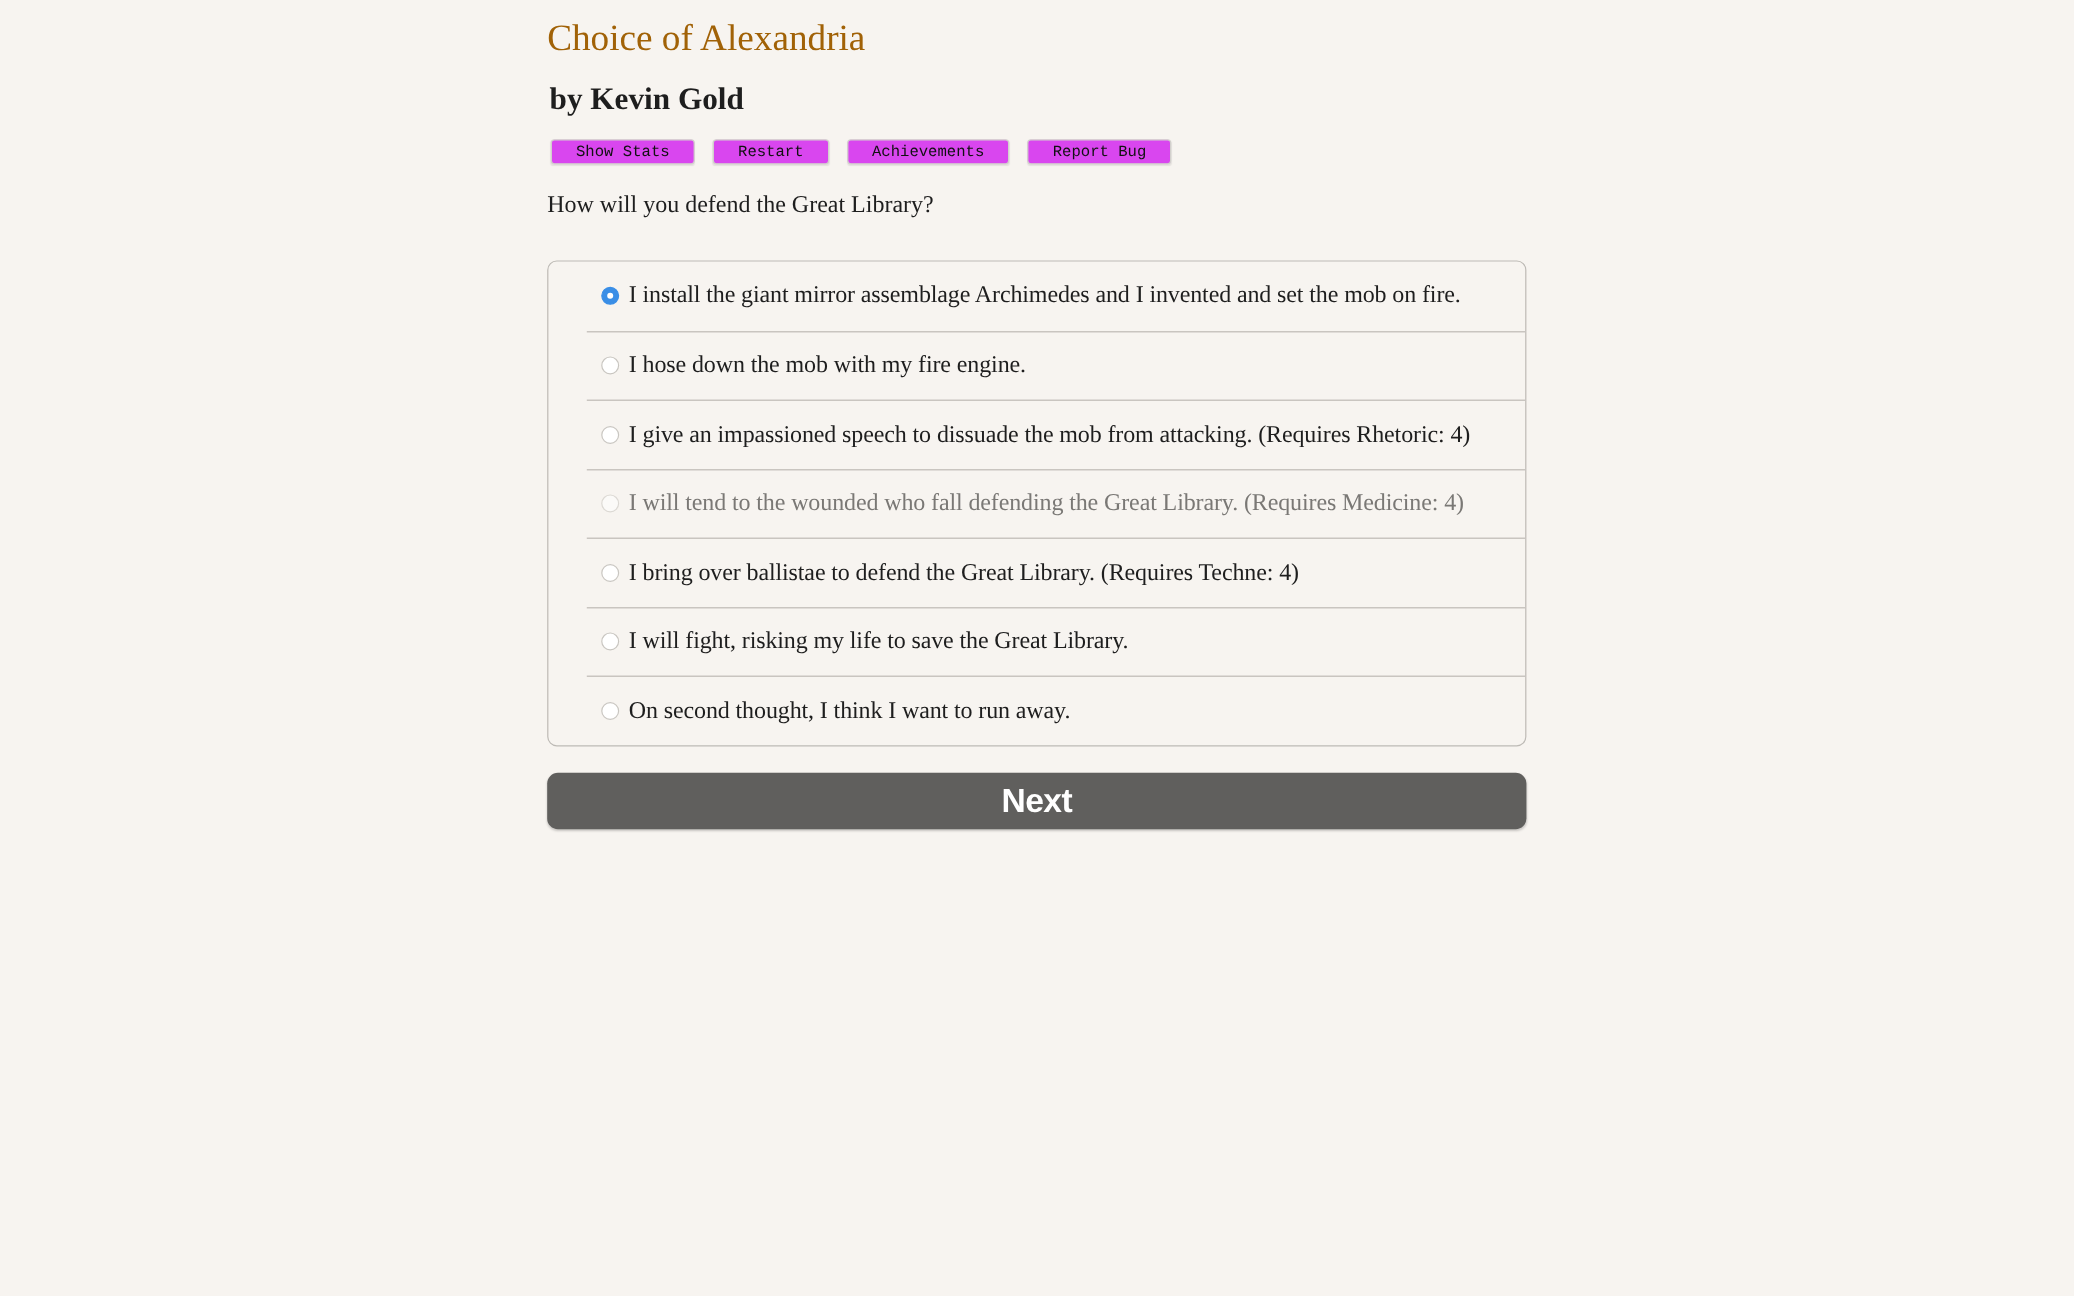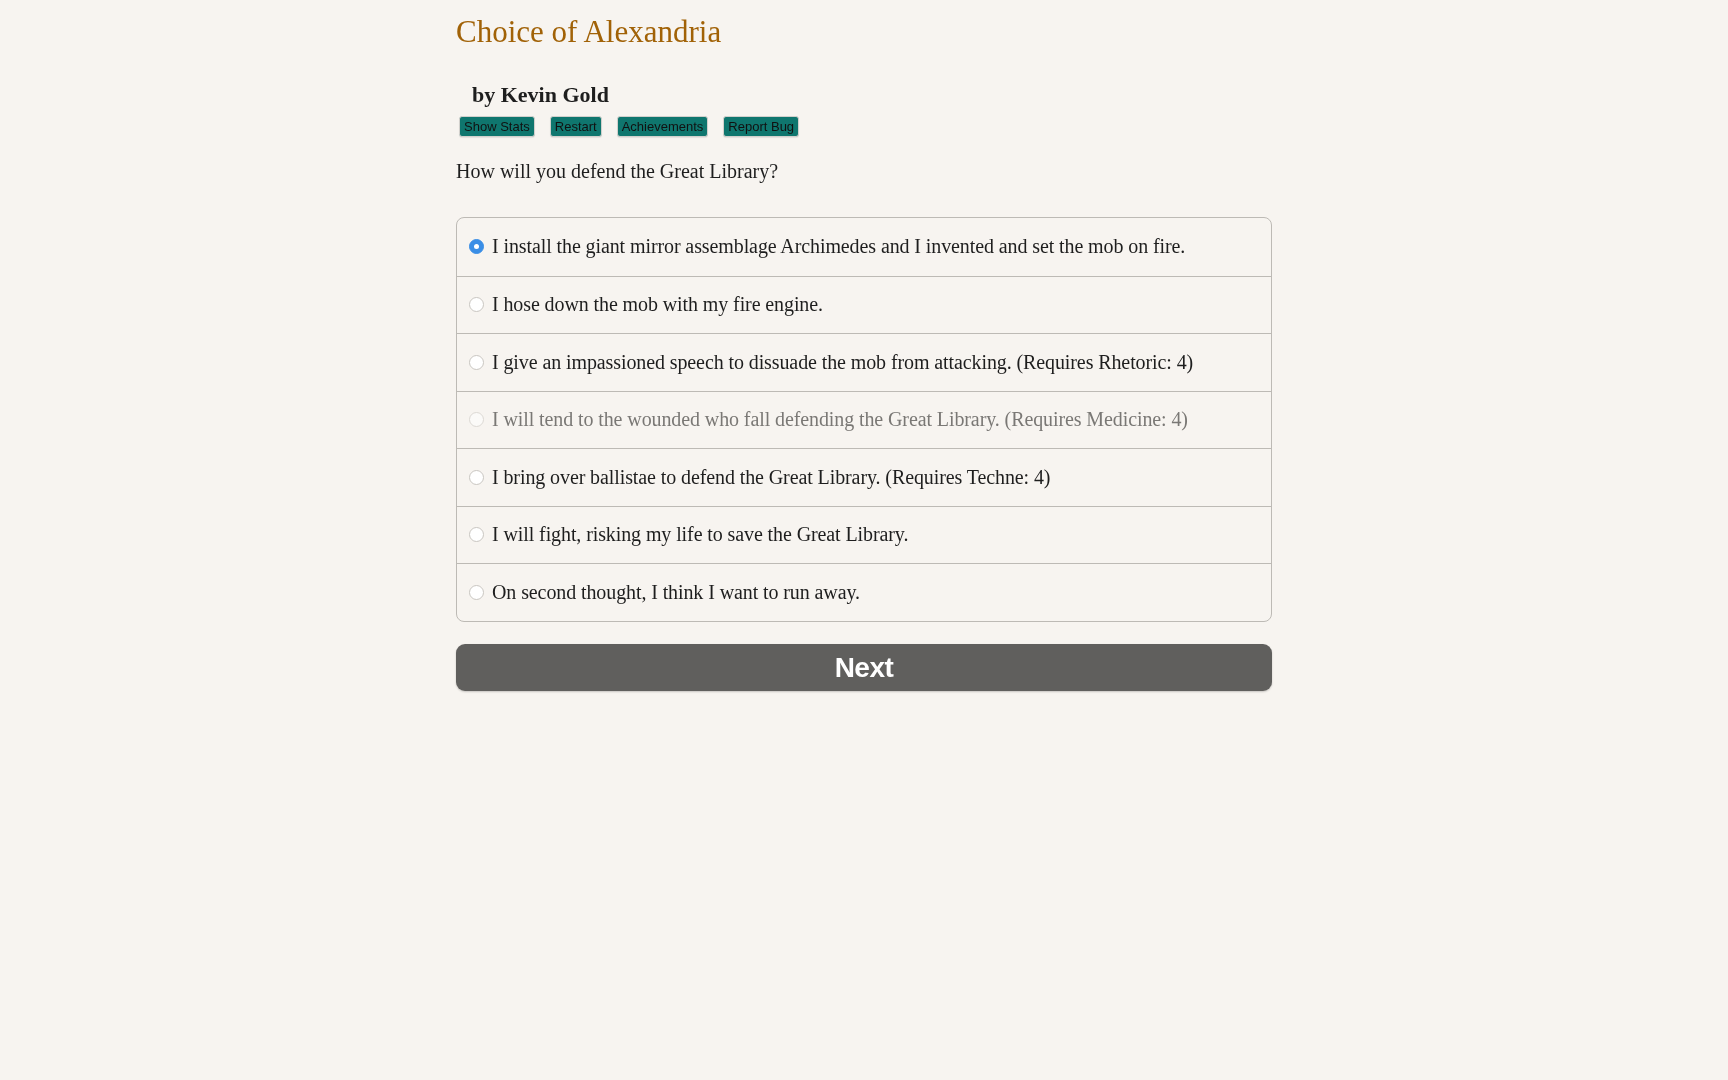--- a/index.html
+++ b/index.html
@@ -16,51 +16,52 @@
     left: 456px; top: 0;
     width: 816px;
   }
   .title {
     position: absolute; left: 0; top: 14px;
     font-size: 31px; font-weight: normal; margin: 0;
     color: #a16207; white-space: nowrap;
   }
   .author {
     position: absolute; left: 0; top: 66px;
-    font-size: 22px; margin: 16px; color: #1e1e1e; white-space: nowrap;
+    font-size: 26px; margin: 2px; color: #1e1e1e; white-space: nowrap;
   }
   .toolbar {
     position: absolute; left: 3px; top: 116px;
     display: flex; gap: 15px;
   }
   .tool-btn {
-    font-family: Liberation Sans, sans-serif;
+    font-family: Liberation Mono, monospace;
     font-size: 13px;
     color: #111;
-    background: #0f766e;
+    background: #d946ef;
     border: 1px solid #d2d0cc;
     border-radius: 3px;
     height: 21px; line-height: 19px;
-    padding: 0 4px;
+    padding: 0 20px;
     box-shadow: 0 1px 1px rgba(0,0,0,0.08);
     box-sizing: border-box;
     cursor: pointer;
   }
   .question {
     position: absolute; left: 0; top: 160px;
     font-size: 20px; margin: 0; color: #1e1e1e; white-space: nowrap;
   }
   .choices {
     position: absolute; left: 0; top: 217px;
     width: 816px;
     border: 1px solid #bdbab5;
     border-radius: 8px;
     box-sizing: border-box;
     overflow: hidden;
     background: #f7f4f0;
+    padding-left: 32px;
   }
   .choice {
     height: 57.5px;
     display: flex; align-items: center;
     border-top: 1px solid #bdbab5;
     box-sizing: border-box;
     padding-left: 12px;
     cursor: pointer;
   }
   .choice:first-child { border-top: none; }

